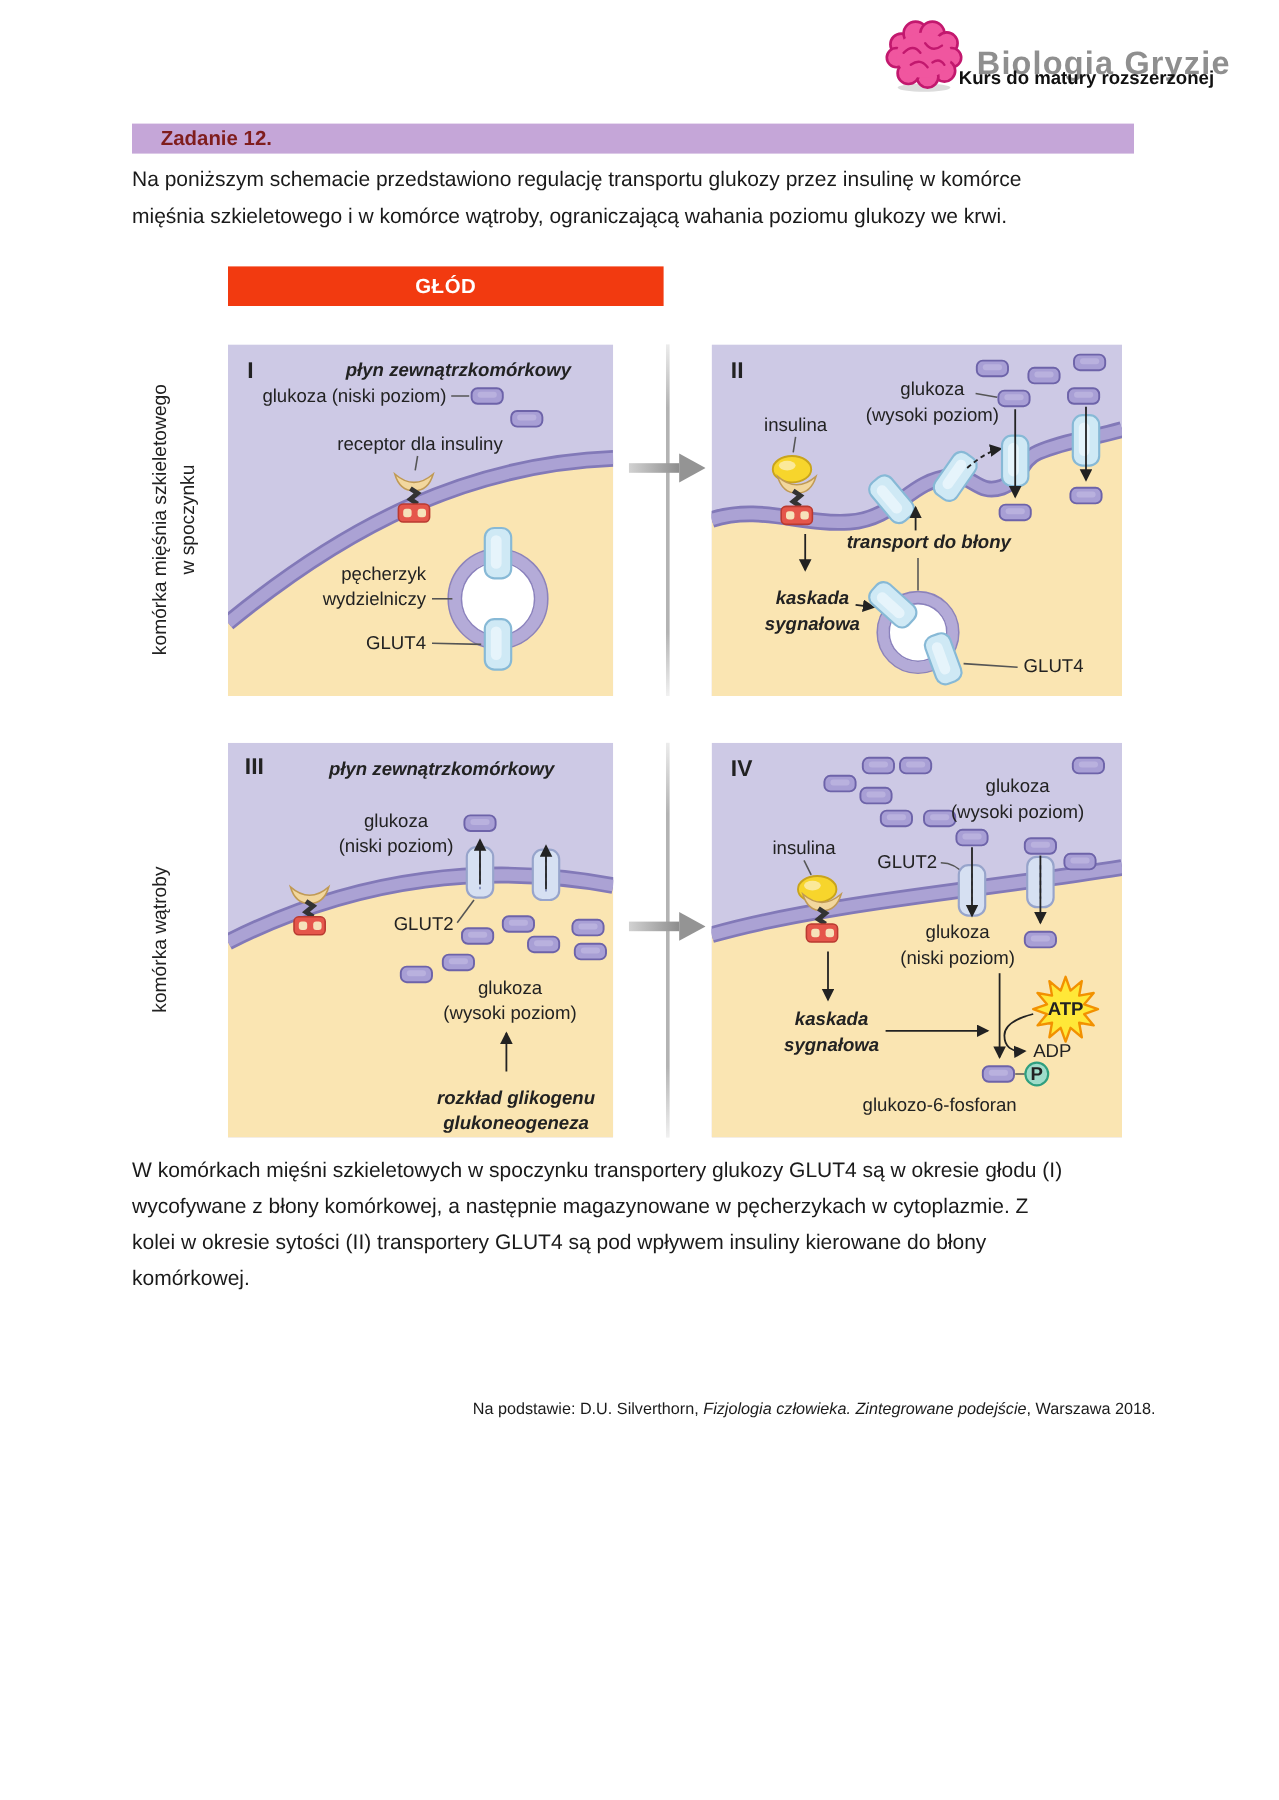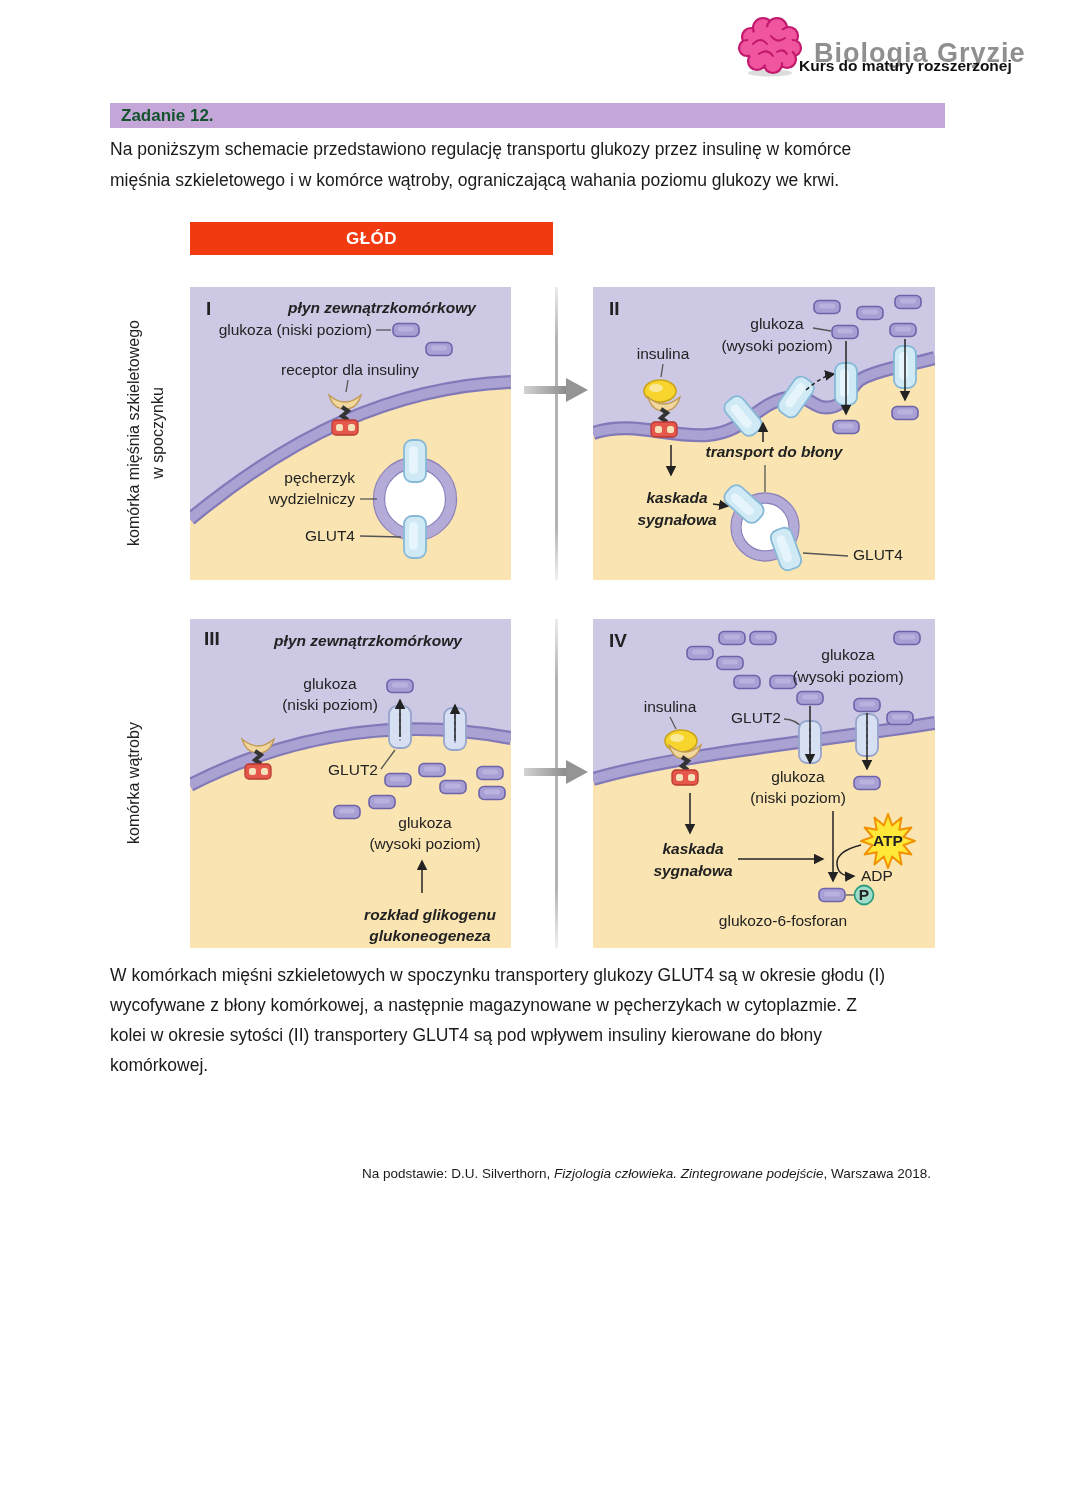--- a/index.html
+++ b/index.html
@@ -6,21 +6,21 @@
   .page{position:relative;width:1066px;height:1500px;background:#ffffff;overflow:hidden;
         font-family:"Liberation Sans",sans-serif;color:#1a1a1a;}
 
   
   .logo-brain{position:absolute;left:736px;top:14px;}
   .brand{position:absolute;left:814px;top:38px;font-size:27px;font-weight:bold;color:#8f8f8f;letter-spacing:1px;white-space:nowrap;}
   .tagline{position:absolute;left:799px;top:57px;font-size:15.5px;font-weight:bold;color:#111;white-space:nowrap;}
 
   
   .task-bar{position:absolute;left:110px;top:103px;width:835px;height:25px;background:#c5a6d8;}
-  .task-bar span{display:block;padding:3px 0 0 11px;font-size:17px;font-weight:bold;color:#14532d;}
+  .task-bar span{display:block;padding:3px 0 0 24px;font-size:17px;font-weight:bold;color:#7f1d1d;}
 
   .intro{position:absolute;left:110px;top:134px;width:780px;font-size:17.5px;line-height:31px;margin:0;}
 
   
   .col-bar{position:absolute;top:222px;height:33px;display:flex;align-items:center;justify-content:center;
            color:#fff;font-weight:bold;font-size:17px;letter-spacing:0.5px;}
   .col-bar.fasting{left:190px;width:363px;background:#f23a10;}
   .col-bar.fed{left:560px;width:375px;background:#0e7c0e;}
 
   
@@ -32,21 +32,21 @@
   .p1{left:190px;top:287px;} .p2{left:593px;top:287px;}
   .p3{left:190px;top:619px;} .p4{left:593px;top:619px;}
 
   
   .vdiv{position:absolute;left:555px;width:3px;background:linear-gradient(to bottom,#ececec,#b3b3b3 18%,#b3b3b3 82%,#f1f1f1);}
   .vdiv.top{top:287px;height:293px;} .vdiv.bottom{top:619px;height:329px;}
   .harrow{position:absolute;left:524px;} .harrow.top{top:377px;} .harrow.bottom{top:759px;}
 
   .bodytext{position:absolute;left:110px;width:780px;font-size:17.5px;line-height:30px;margin:0;}
   .bt1{top:960px;} .bt2{top:1082px;}
-  .source{position:absolute;left:96px;top:1166px;width:835px;font-size:13.5px;text-align:right;}
+  .source{position:absolute;left:128px;top:1166px;width:835px;font-size:13.5px;text-align:right;}
   .source .it{font-style:italic;}
 
   
   svg text{font-family:"Liberation Sans",sans-serif;fill:#222;font-size:15.5px;}
   svg text.num{font-size:19px;font-weight:bold;}
   svg text.bi{font-style:italic;font-weight:bold;}
   svg text.mid{text-anchor:middle;}
   svg text.end{text-anchor:end;}
   svg .ln{stroke:#555;stroke-width:1.3;fill:none;}
   svg .ar{stroke:#222;stroke-width:1.5;fill:none;}

